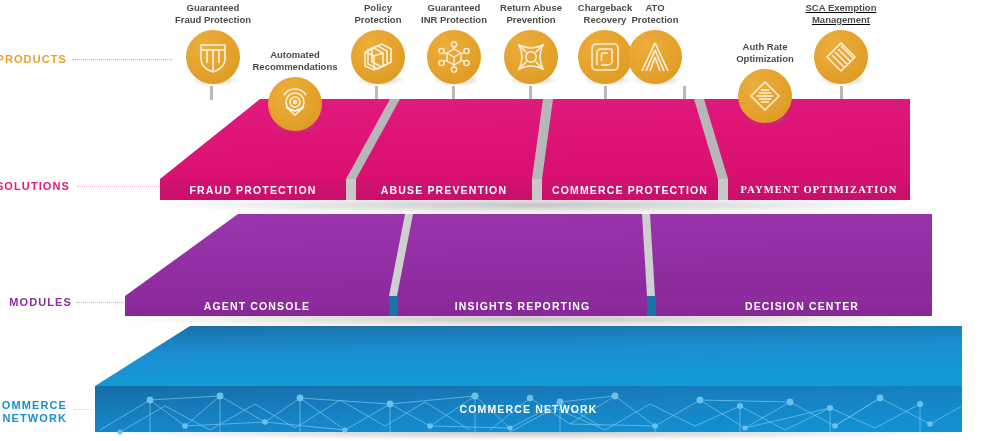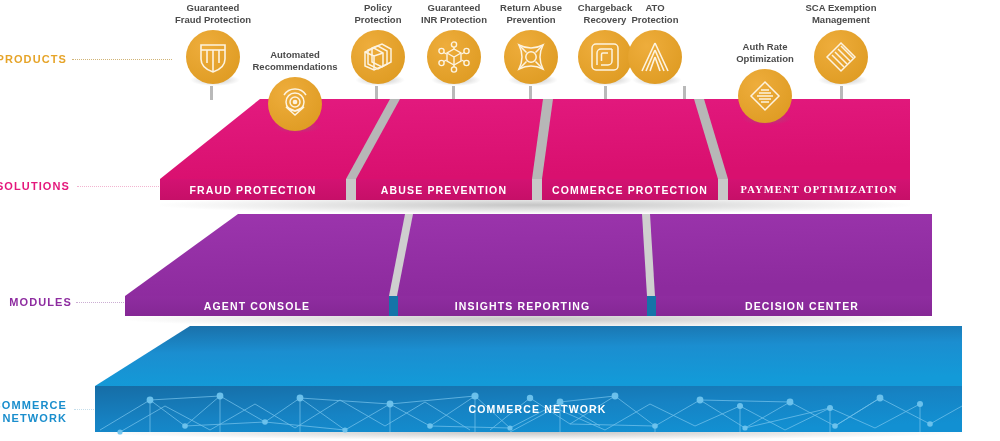--- a/index.html
+++ b/index.html
@@ -283,21 +283,21 @@
         <span>
           <svg width="32" height="32" viewBox="0 0 32 32" fill="none" stroke="#fdf3e0" stroke-width="1.5">
             <path d="M16 2 L30 16 L16 30 L2 16 Z"></path>
             <path d="M8 16 H24 M10 13 H22 M12 10 H20 M10 19 H22 M12 22 H20"></path>
           </svg>
         </span>
       </div>
     </div>
   </div>
 
-  <div class="prod" style="left:798px;top:2px;">
+  <div class="prod" style="left:798px;top:2px;text-decoration:underline;">
     <div class="prod-label">
       <div>SCA Exemption</div>
         <div>Management</div>
     </div>
     <div class="circle-wrap">
         <div class="circ-shadow"></div>
       <div class="circle">
         <span>
           <svg width="32" height="32" viewBox="0 0 32 32" fill="none" stroke="#fdf3e0" stroke-width="1.5">
             <path d="M16 2 L30 16 L16 30 L2 16 Z"></path>
@@ -435,18 +435,18 @@
           <circle cx="745" cy="100" r="2.8"></circle>
           <circle cx="790" cy="72" r="3.4"></circle>
         <circle cx="840" cy="98" r="2.8"></circle>
           <circle cx="440" cy="72" r="3.2"></circle>
           <circle cx="650" cy="80" r="3.0"></circle>
         <circle cx="740" cy="82" r="3.0"></circle>
           <circle cx="830" cy="78" r="3.0"></circle>
           <circle cx="30" cy="106" r="2.6"></circle>
       </g>
     </svg>
-    <div class="face" style="left:5px;top:60px;width:867px;height:46px;margin-left:9px;">
+    <div class="face" style="left:5px;top:60px;width:867px;height:46px;">
       <span class="face-label">COMMERCE NETWORK</span>
     </div>
   </div>
 
 </div>
 
 </body></html>

